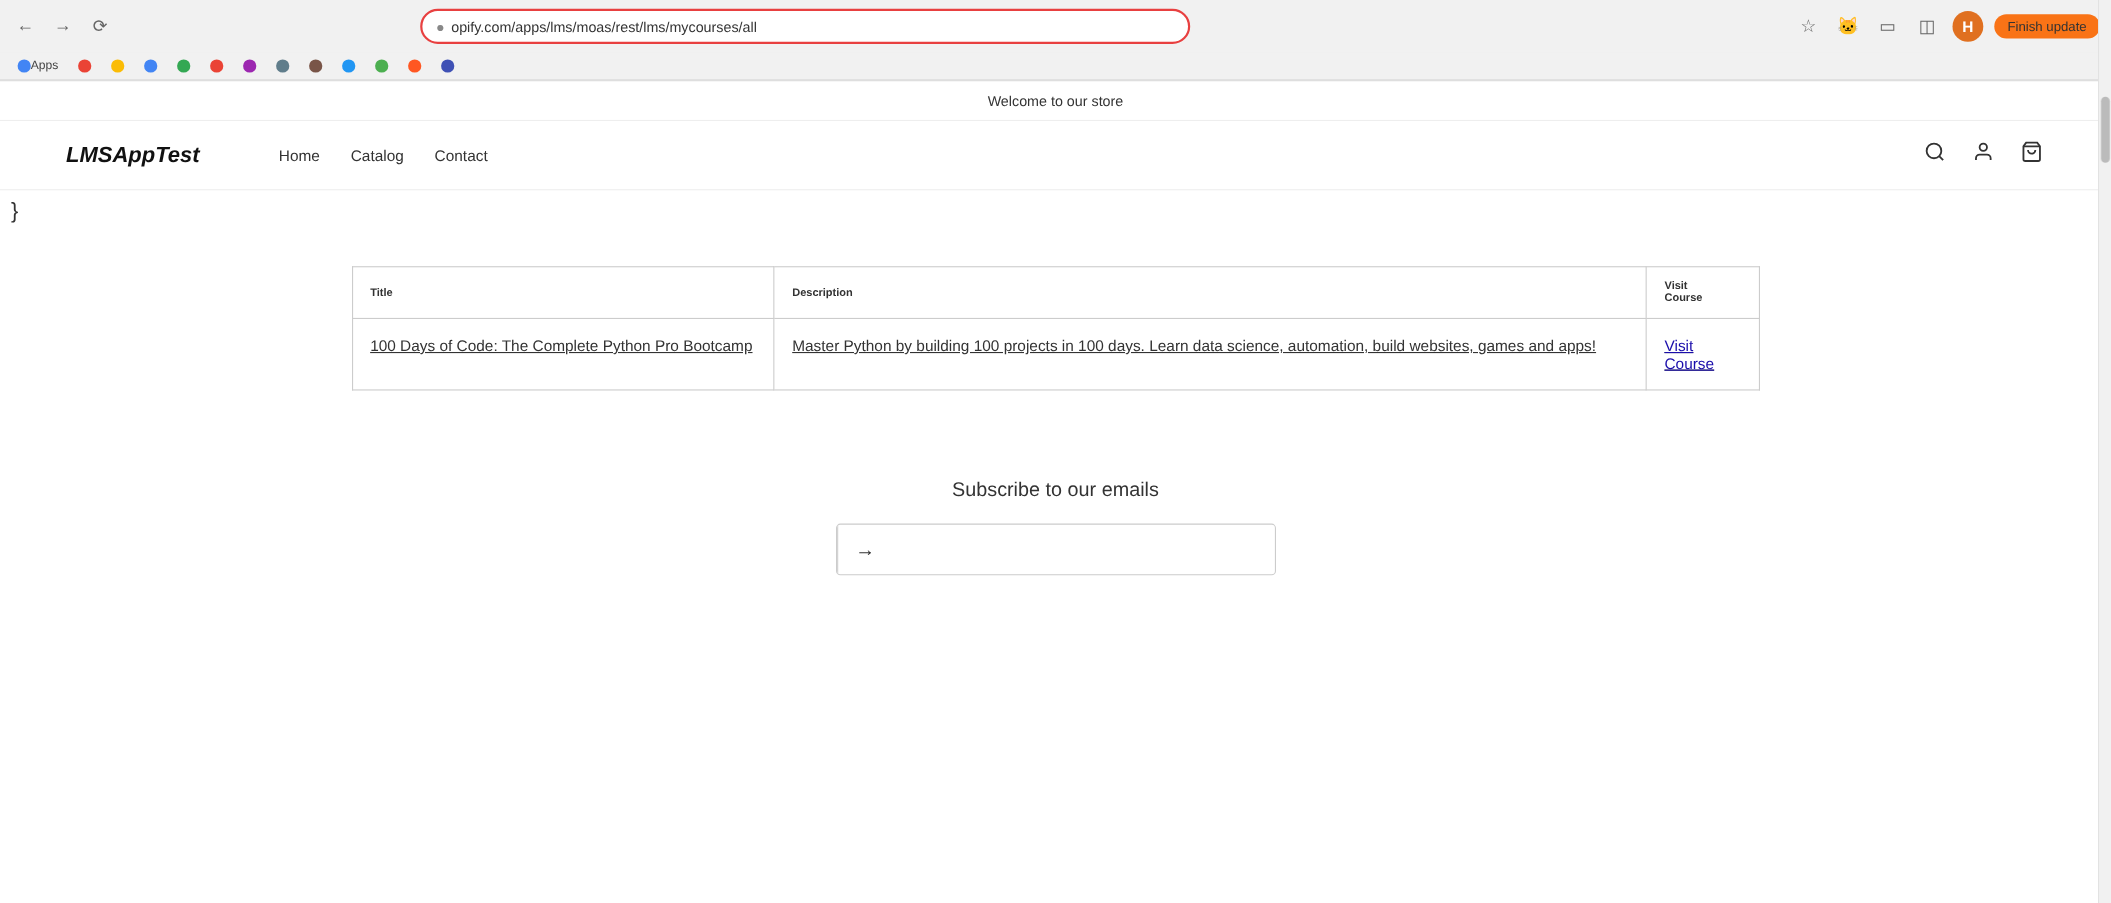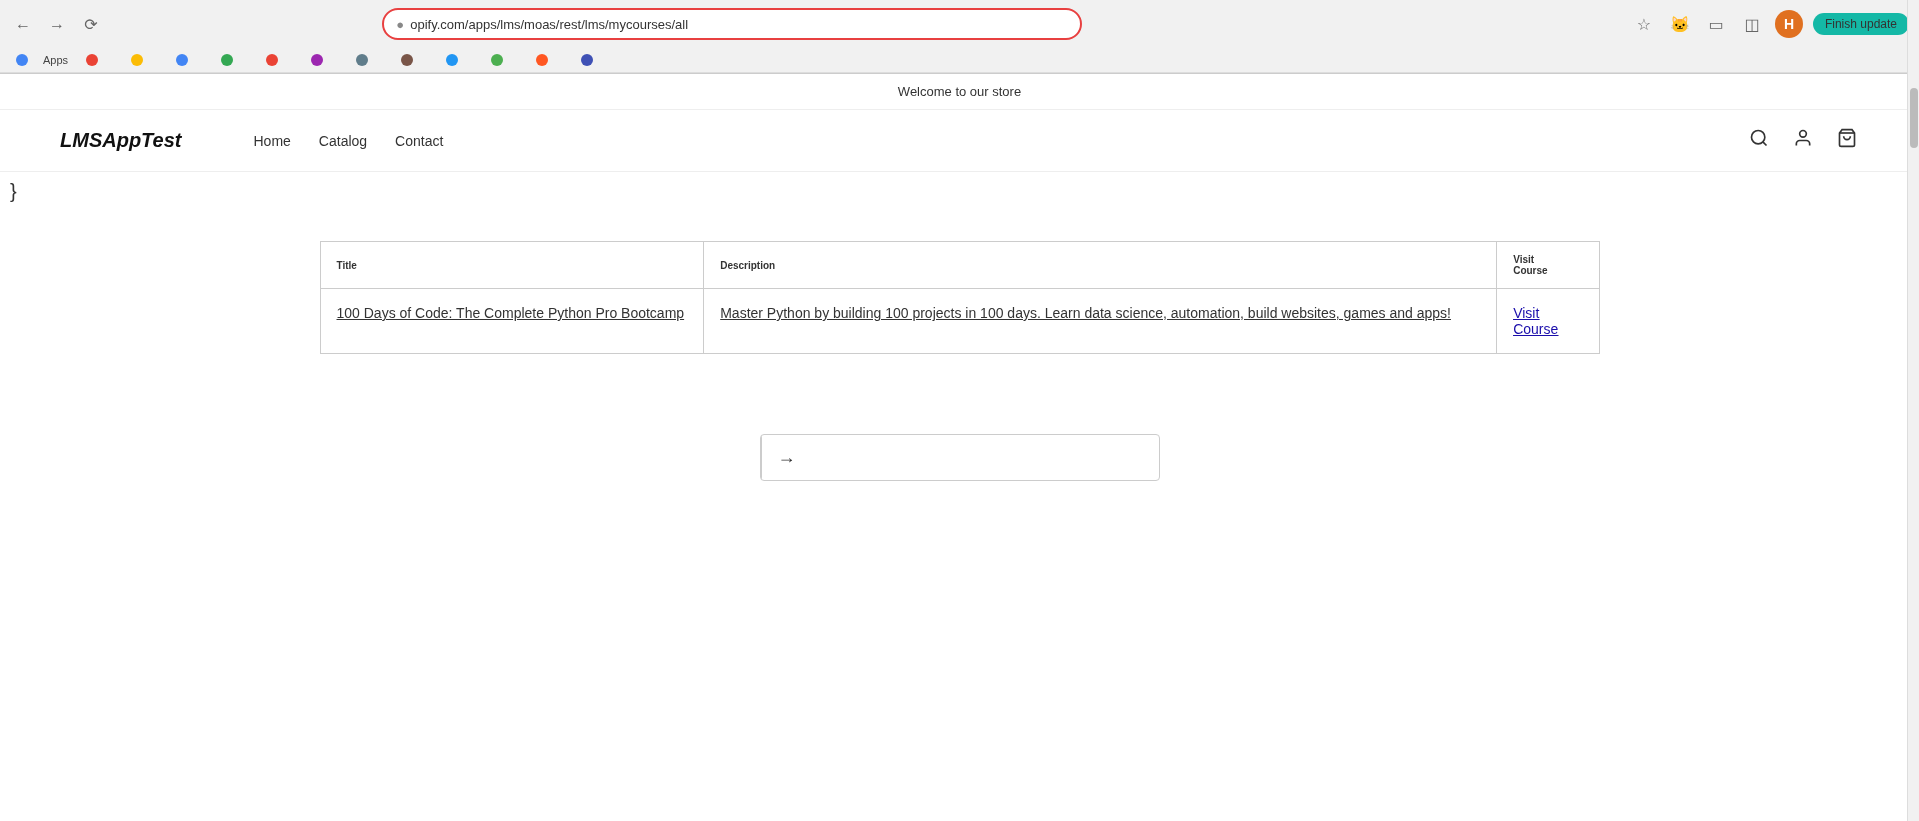--- a/index.html
+++ b/index.html
@@ -71,21 +71,21 @@
       border-radius: 50%;
       background: #e07020;
       border: none;
       cursor: pointer;
       color: #fff;
       font-weight: bold;
       font-size: 14px;
       display: flex; align-items: center; justify-content: center;
     }
     .finish-update-btn {
-      background: #14b8a6;
+      background: #f97316;
       border: none;
       border-radius: 12px;
       padding: 4px 12px;
       font-size: 12px;
       color: #333;
       cursor: pointer;
       white-space: nowrap;
     }
 
     
@@ -94,21 +94,21 @@
       align-items: center;
       padding: 4px 10px;
       background: #f1f1f1;
       border-bottom: 1px solid #ddd;
       gap: 6px;
       overflow: hidden;
     }
     .bookmark-item {
       display: flex;
       align-items: center;
-      gap: 15px;
+      gap: 0;
       padding: 2px 6px;
       border-radius: 4px;
       cursor: pointer;
       font-size: 11px;
       color: #444;
       white-space: nowrap;
     }
     .bookmark-dot {
       width: 12px; height: 12px;
       border-radius: 50%;
@@ -410,20 +410,21 @@
           <td class="col-desc">Master Python by building 100 projects in 100 days. Learn data science, automation, build websites, games and apps!</td>
           <td class="col-visit">
             <a class="visit-course-link" href="#">Visit<br>Course</a>
           </td>
         </tr>
       </tbody>
     </table>
   </div>
 
   <div class="subscribe-section">
+    <h2 class="subscribe-title">Subscribe to our emails</h2>
     <div class="email-form">
       <button class="email-submit-btn">→</button>
     </div>
   </div>
 
 </div>
 
 <div class="right-scrollbar">
   <div class="scrollbar-thumb"></div>
 </div>

